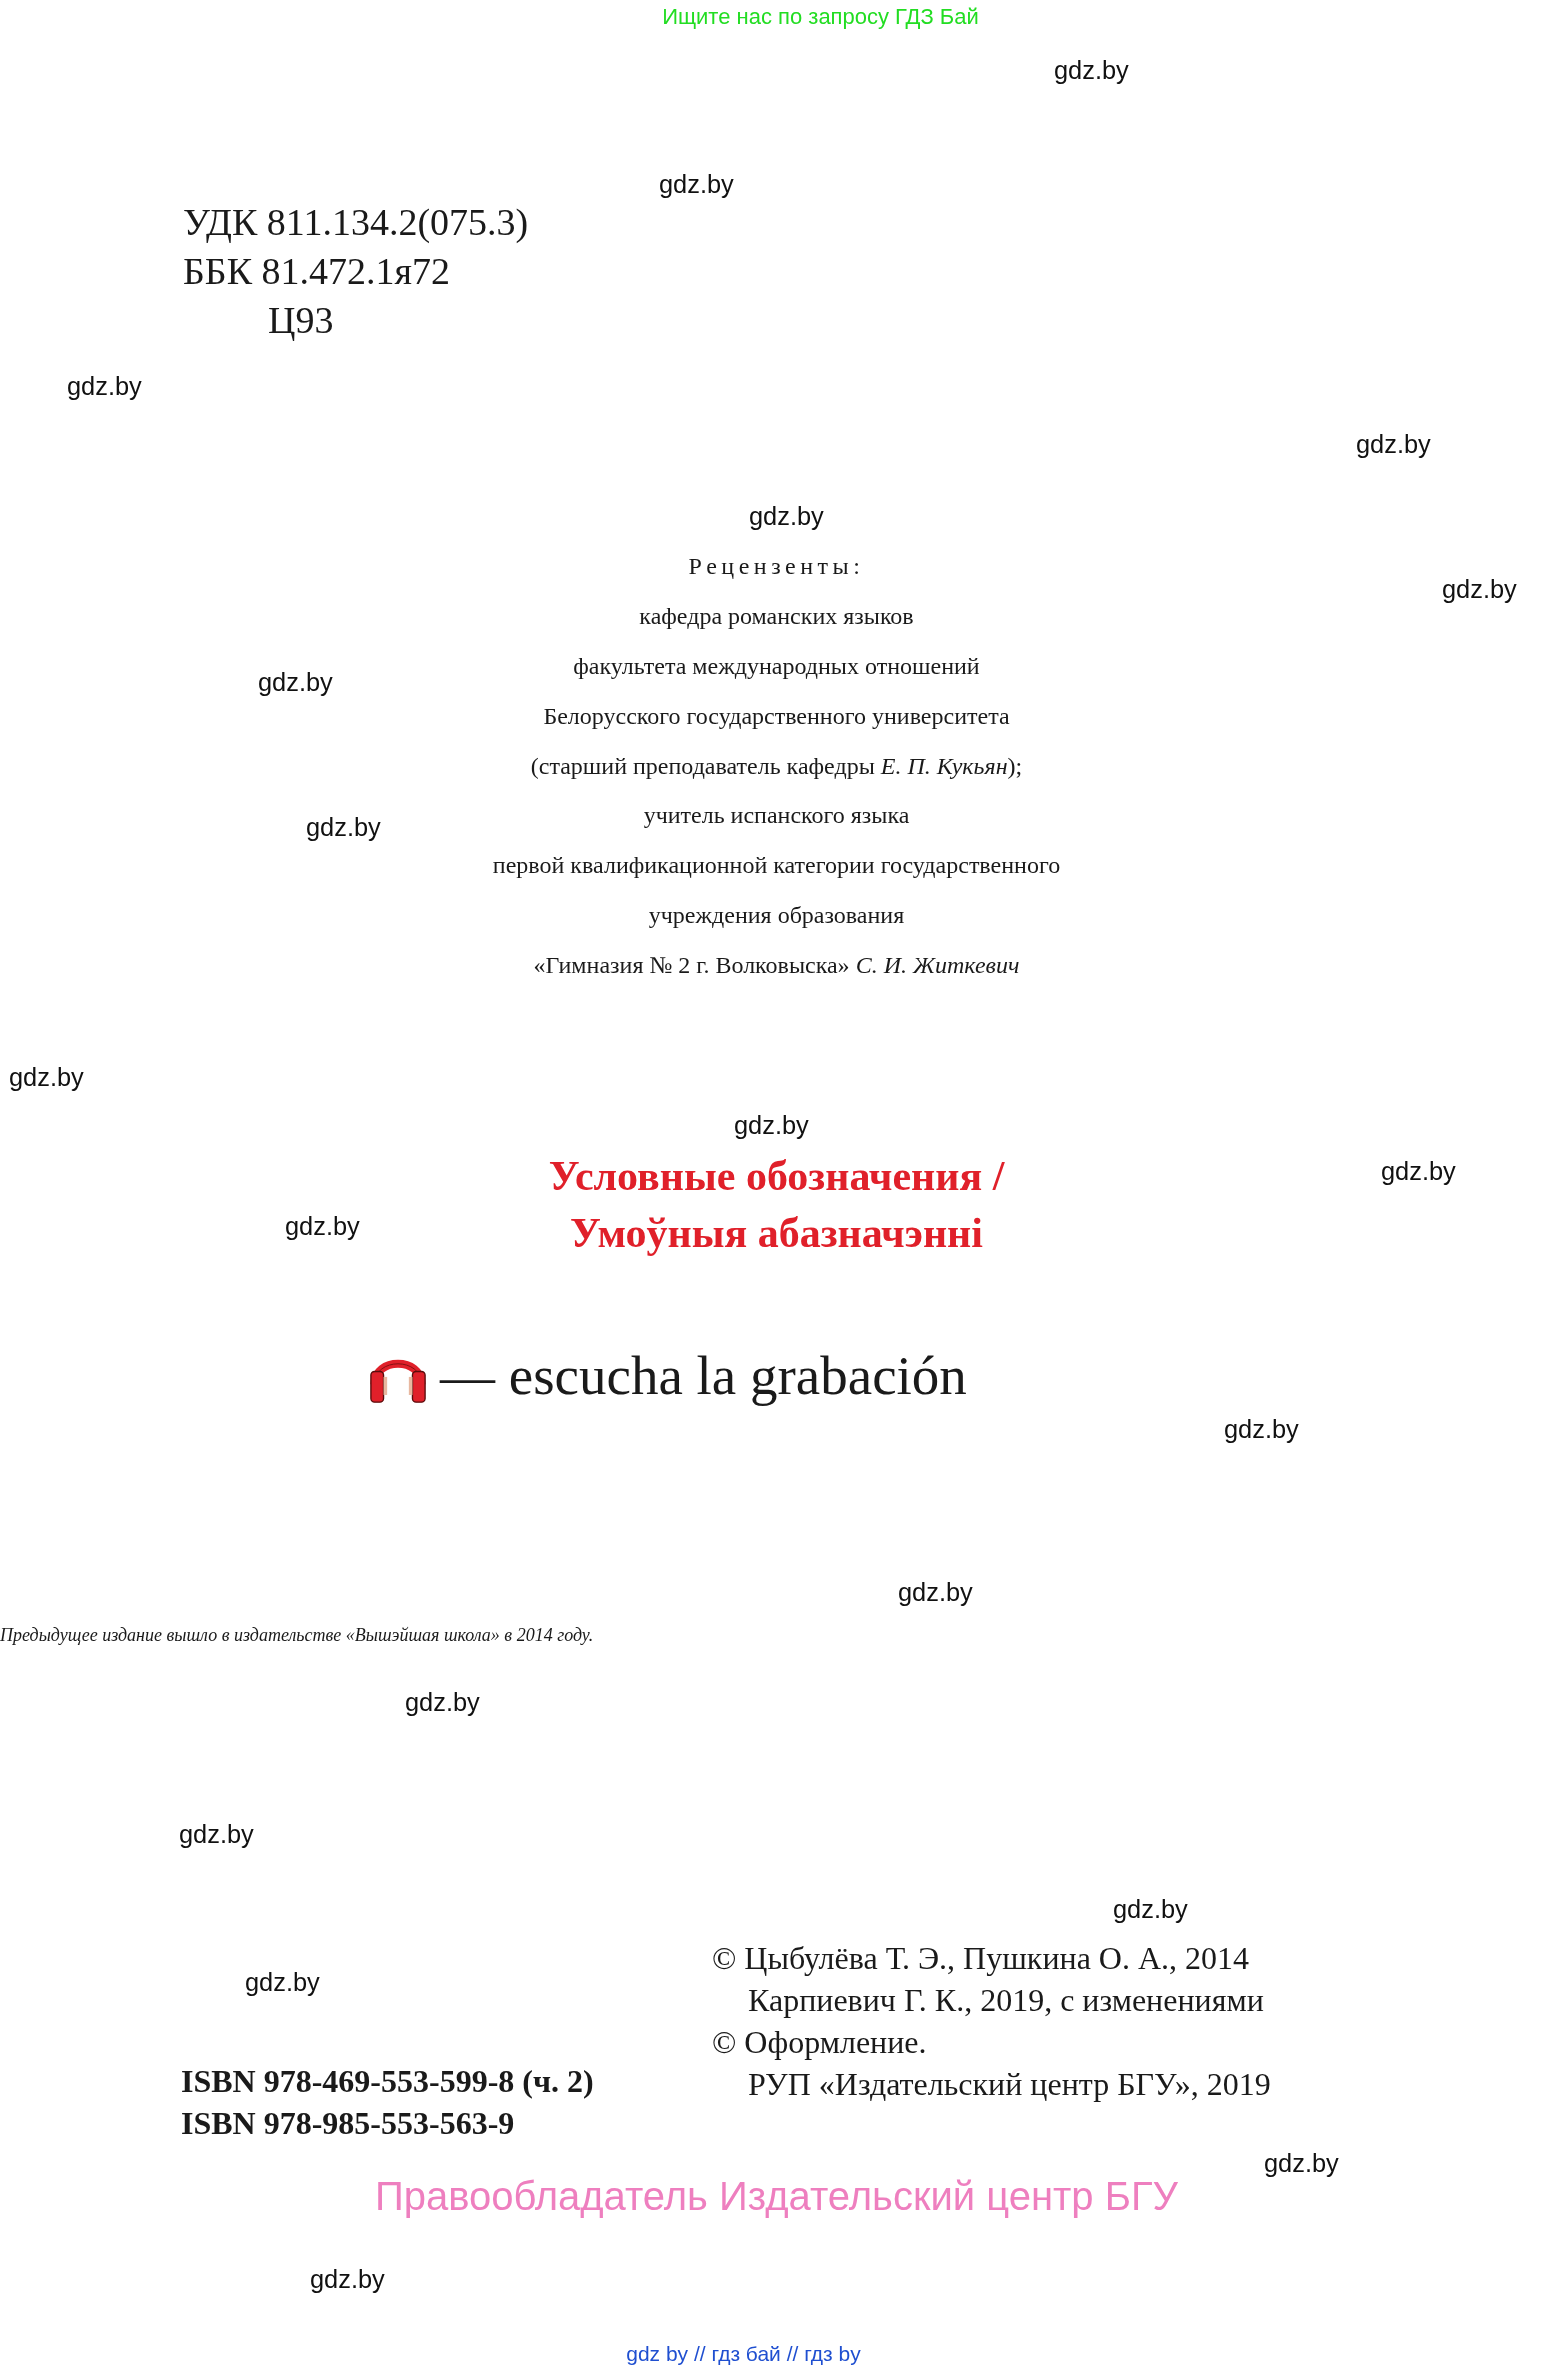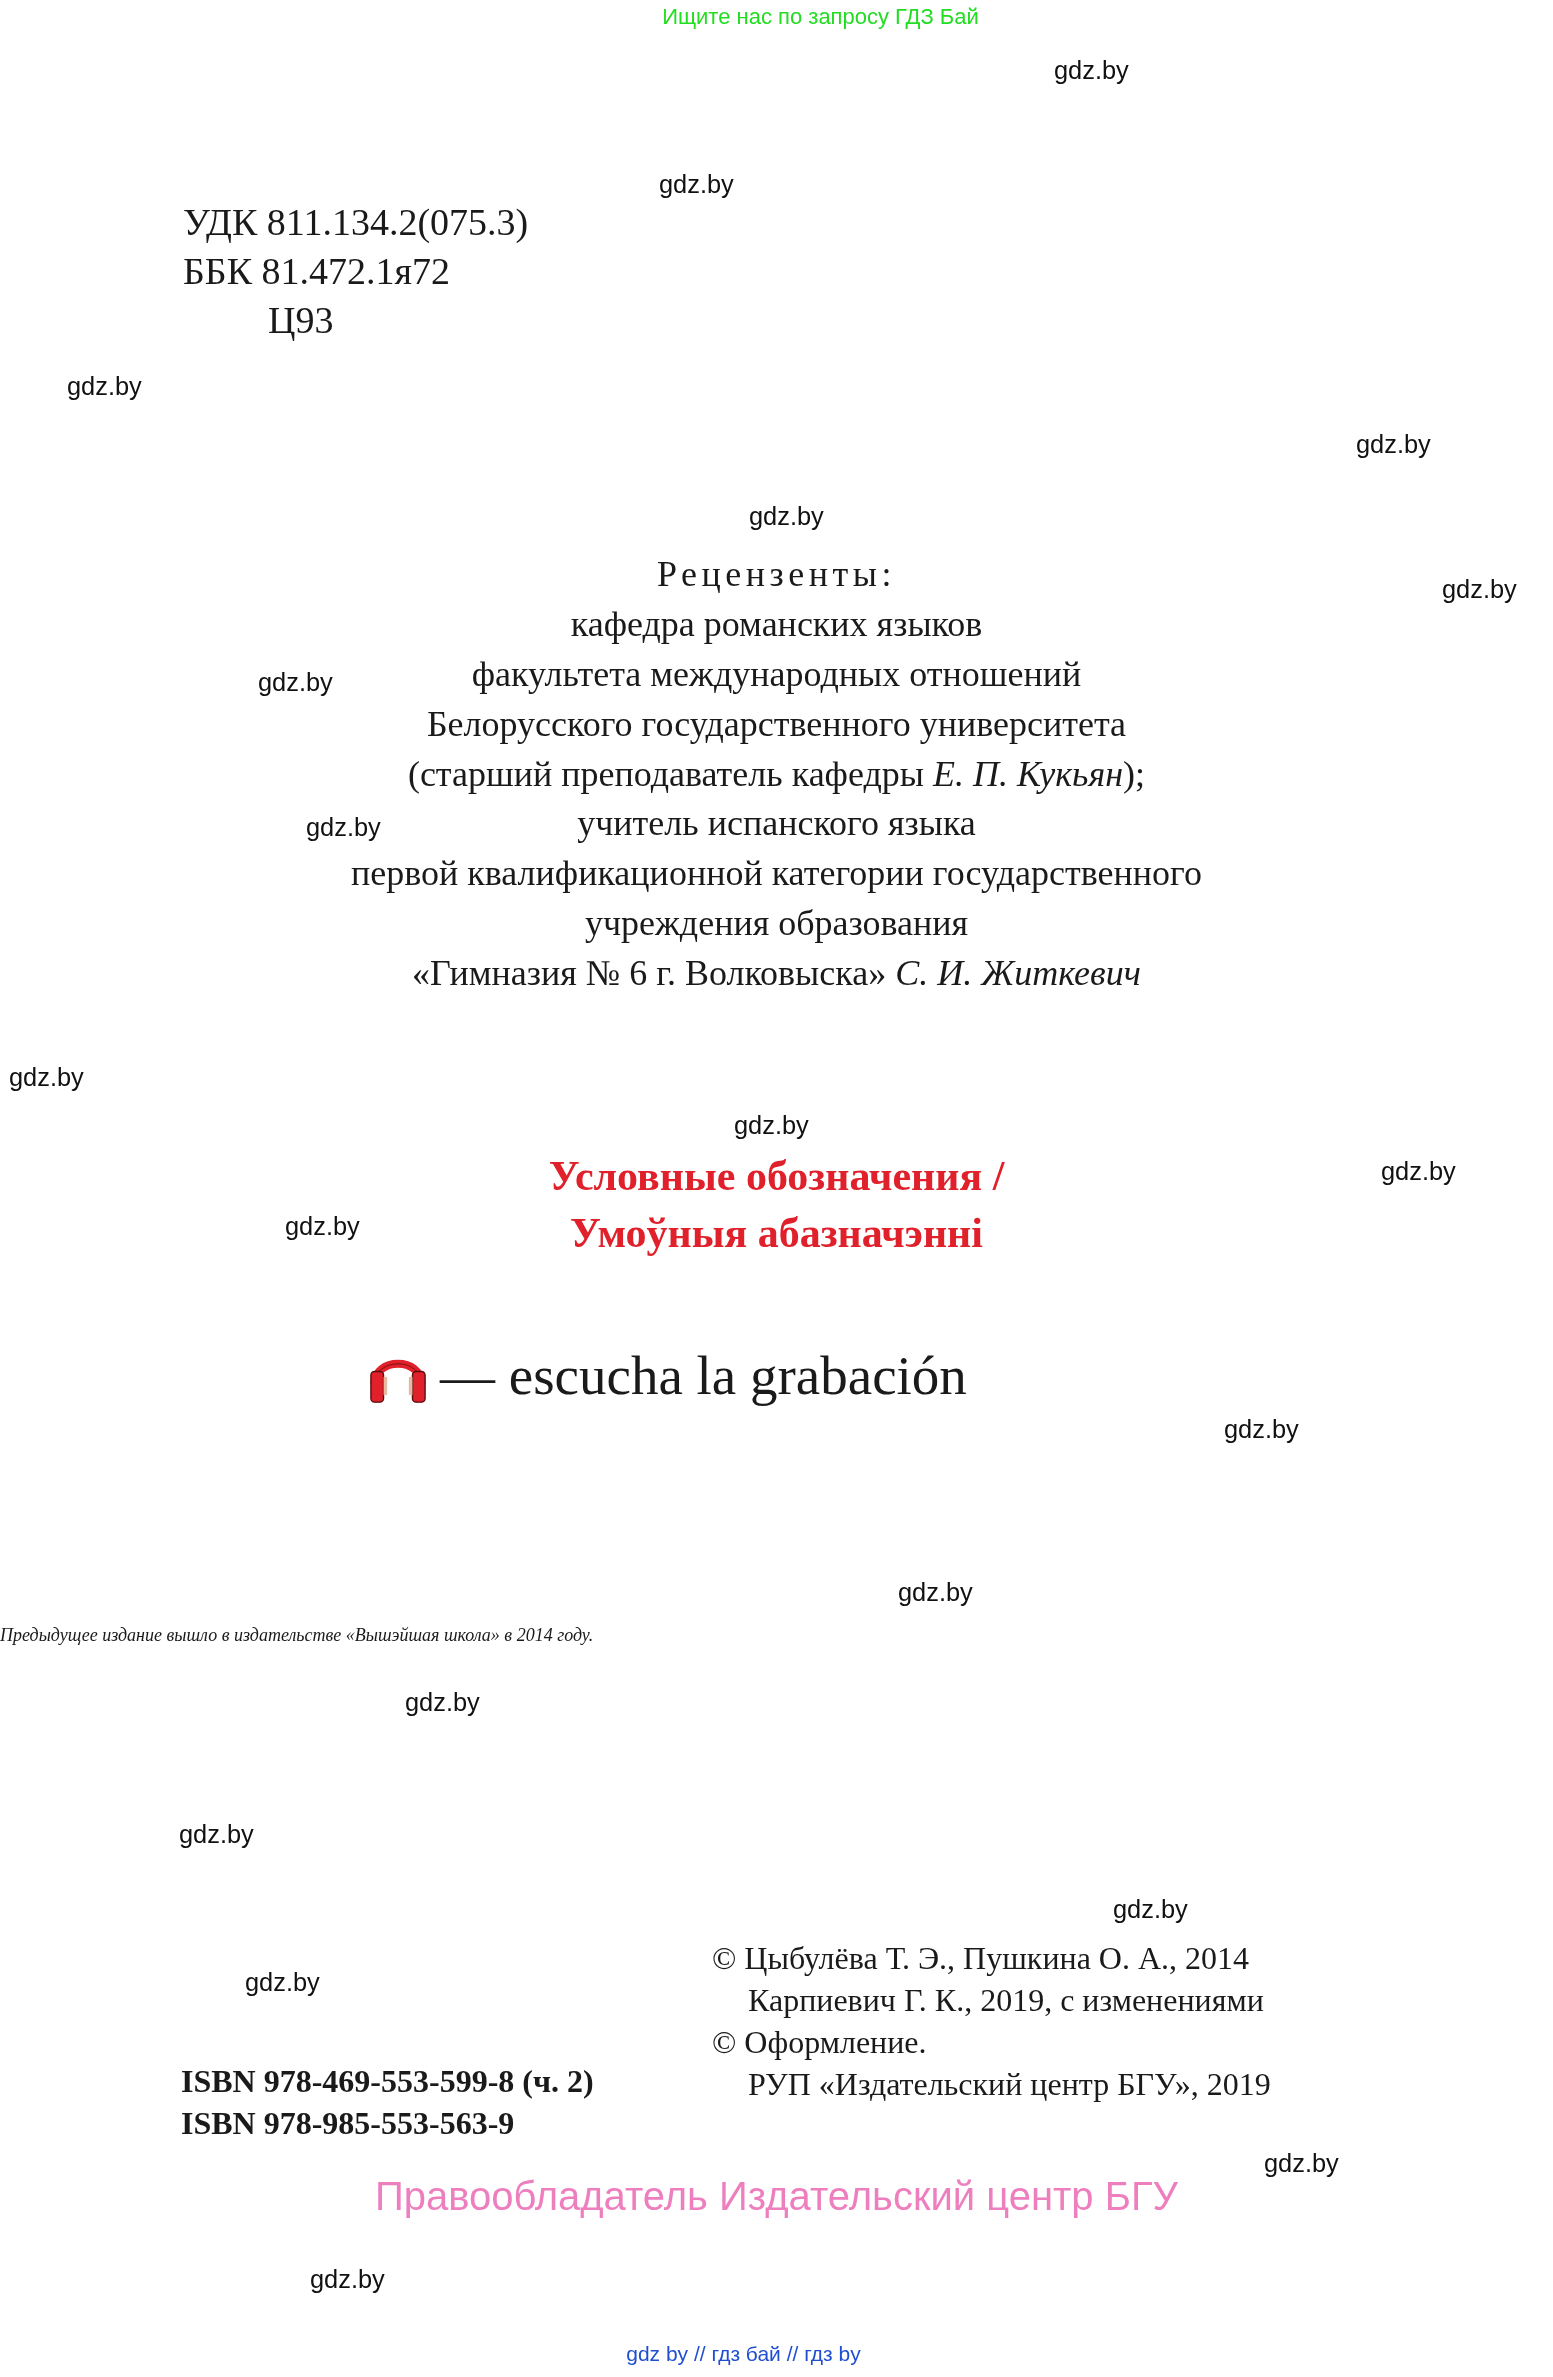--- a/index.html
+++ b/index.html
@@ -2,21 +2,21 @@
 <html style="font-size:14.5px"><head>
 <meta charset="utf-8">
 <style>
   html, body { margin: 0; padding: 0; background: #ffffff; }
   body { width: 1553px; height: 2377px; position: relative; overflow: hidden; font-family: "DejaVu Serif", serif; color: #1a1a1a; }
   .abs { position: absolute; white-space: nowrap; }
   .wm { font-family: "Liberation Sans", sans-serif; font-size: 25.4px; color: #111; }
   .topbanner { font-family: "Liberation Sans", sans-serif; font-size: 22px; color: #22dd22; left: 0; width: 1553px; top: 3.6px; text-align: center; margin-left: 44px; }
   .bottombanner { font-family: "Liberation Sans", sans-serif; font-size: 21px; color: #1f4fd0; left: 0; width: 1487px; top: 2342px; text-align: center; }
   .udk { font-family: "Liberation Serif", serif; font-size: 38px; line-height: 49px; color: #1a1a1a; }
-  .rev { font-family: "Liberation Serif", serif; font-size: 36px; color: #1a1a1a; left: 0; width: 1553px; text-align: center; }
+  .rev { font-family: "Liberation Serif", serif; font-size: 24px; color: #1a1a1a; left: 0; width: 1553px; text-align: center; }
   .rev-title { letter-spacing: 4.5px; }
   .it { font-style: italic; }
   .legend-title { font-family: "Liberation Serif", serif; font-weight: bold; font-size: 42px; color: #e0202a; left: 0; width: 1553px; text-align: center; }
   .legend-row { font-family: "Liberation Serif", serif; font-size: 55px; color: #1a1a1a; display: flex; align-items: center; }
   .prev { font-family: "Liberation Serif", serif; font-style: italic; font-size: 18px; color: #1a1a1a; left: 0; width: 1318px; text-align: left; }
   .isbn { font-family: "Liberation Serif", serif; font-weight: bold; font-size: 32px; line-height: 42px; color: #1a1a1a; }
   .copy { font-family: "Liberation Serif", serif; font-size: 32px; line-height: 42px; color: #1a1a1a; }
   .rights { font-family: "Liberation Sans", sans-serif; font-size: 40px; color: #ee7fbf; left: 0; width: 1553px; text-align: center; }
 </style>
 </head>
@@ -57,21 +57,21 @@
 <div class="abs rev" style="top:603px;">кафедра романских языков</div>
 <div class="abs rev" style="top:653px;">факультета международных отношений</div>
 <div class="abs rev" style="top:703px;">Белорусского государственного университета</div>
 <div class="abs rev" style="top:753px;">
   <span>(старший преподаватель кафедры </span><span class="it">Е. П. Кукьян</span><span>);</span>
 </div>
 <div class="abs rev" style="top:802px;">учитель испанского языка</div>
 <div class="abs rev" style="top:852px;">первой квалификационной категории государственного</div>
 <div class="abs rev" style="top:902px;">учреждения образования</div>
 <div class="abs rev" style="top:952px;">
-  <span>«Гимназия № 6 г. Волковыска» </span><span class="it">С. И. Житкевич</span>
+  <span>«Гимназия № 2 г. Волковыска» </span><span class="it">С. И. Житкевич</span>
 </div>
 
 <div class="abs legend-title" style="top:1152px;">Условные обозначения /</div>
 <div class="abs legend-title" style="top:1209px;">Умоўныя абазначэнні</div>
 
 <div class="abs legend-row" style="left:367px; top:1344px;">
   <span style="display:inline-block; width:62px; height:56px; margin-right:11px;">
     <svg width="62" height="56" viewBox="0 0 68 62">
       <path d="M8 40 C8 10, 60 10, 60 40" fill="none" stroke="#e0202a" stroke-width="9"></path>
       <path d="M8 40 C8 10, 60 10, 60 40" fill="none" stroke="#7a1010" stroke-width="1"></path>

